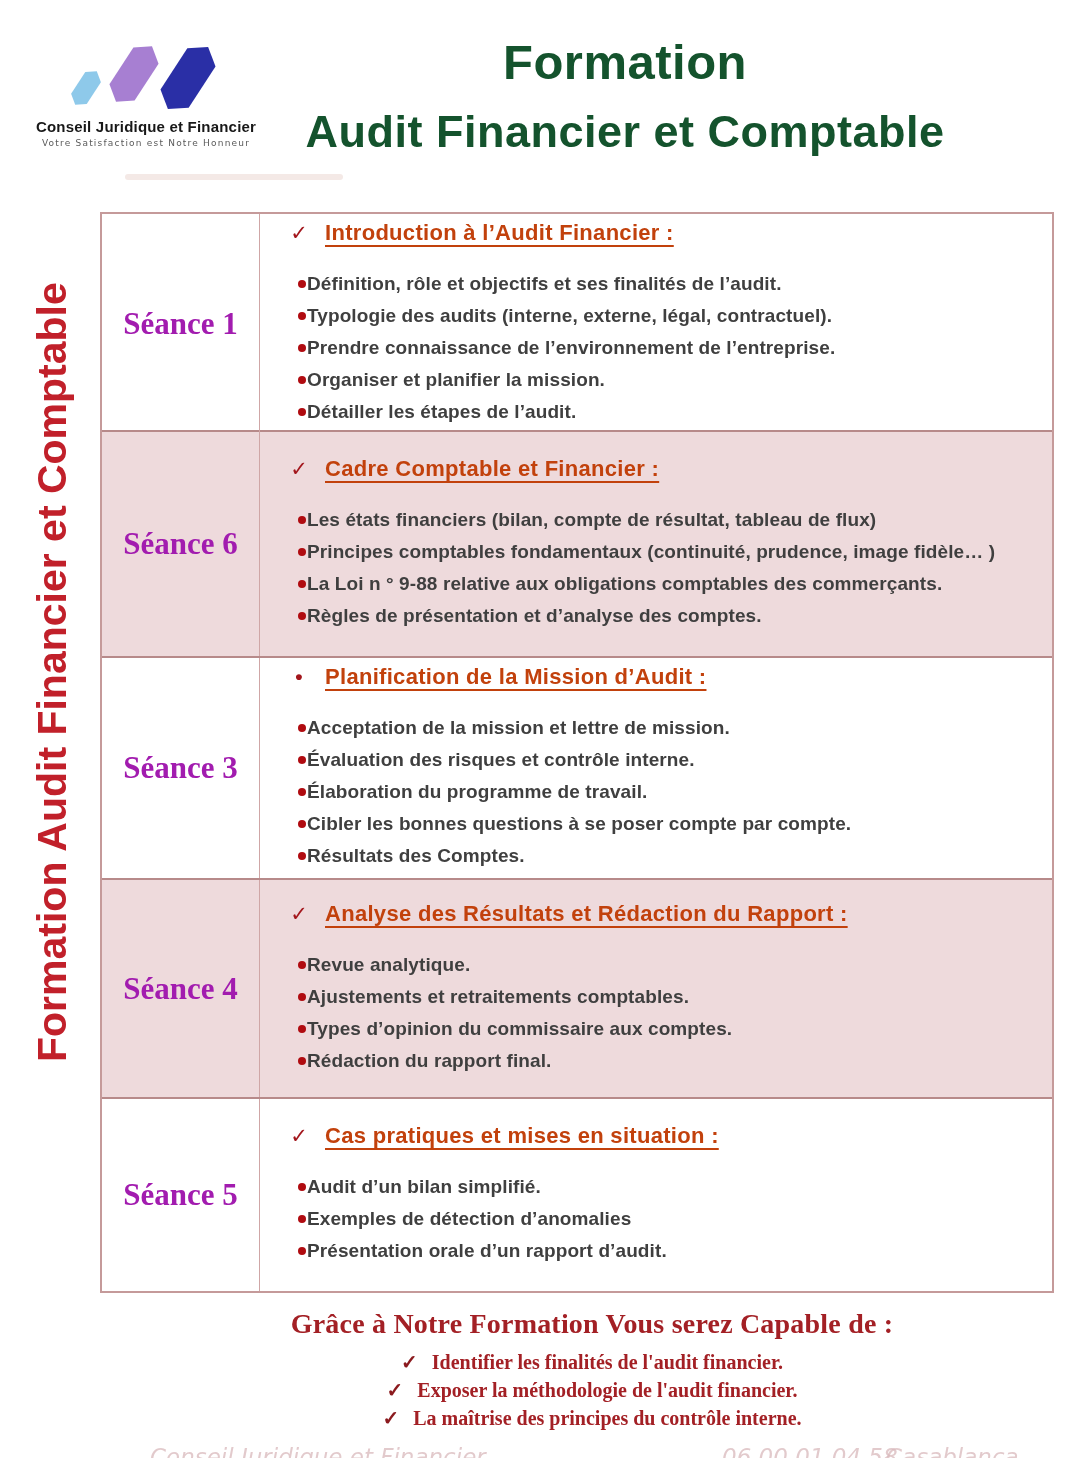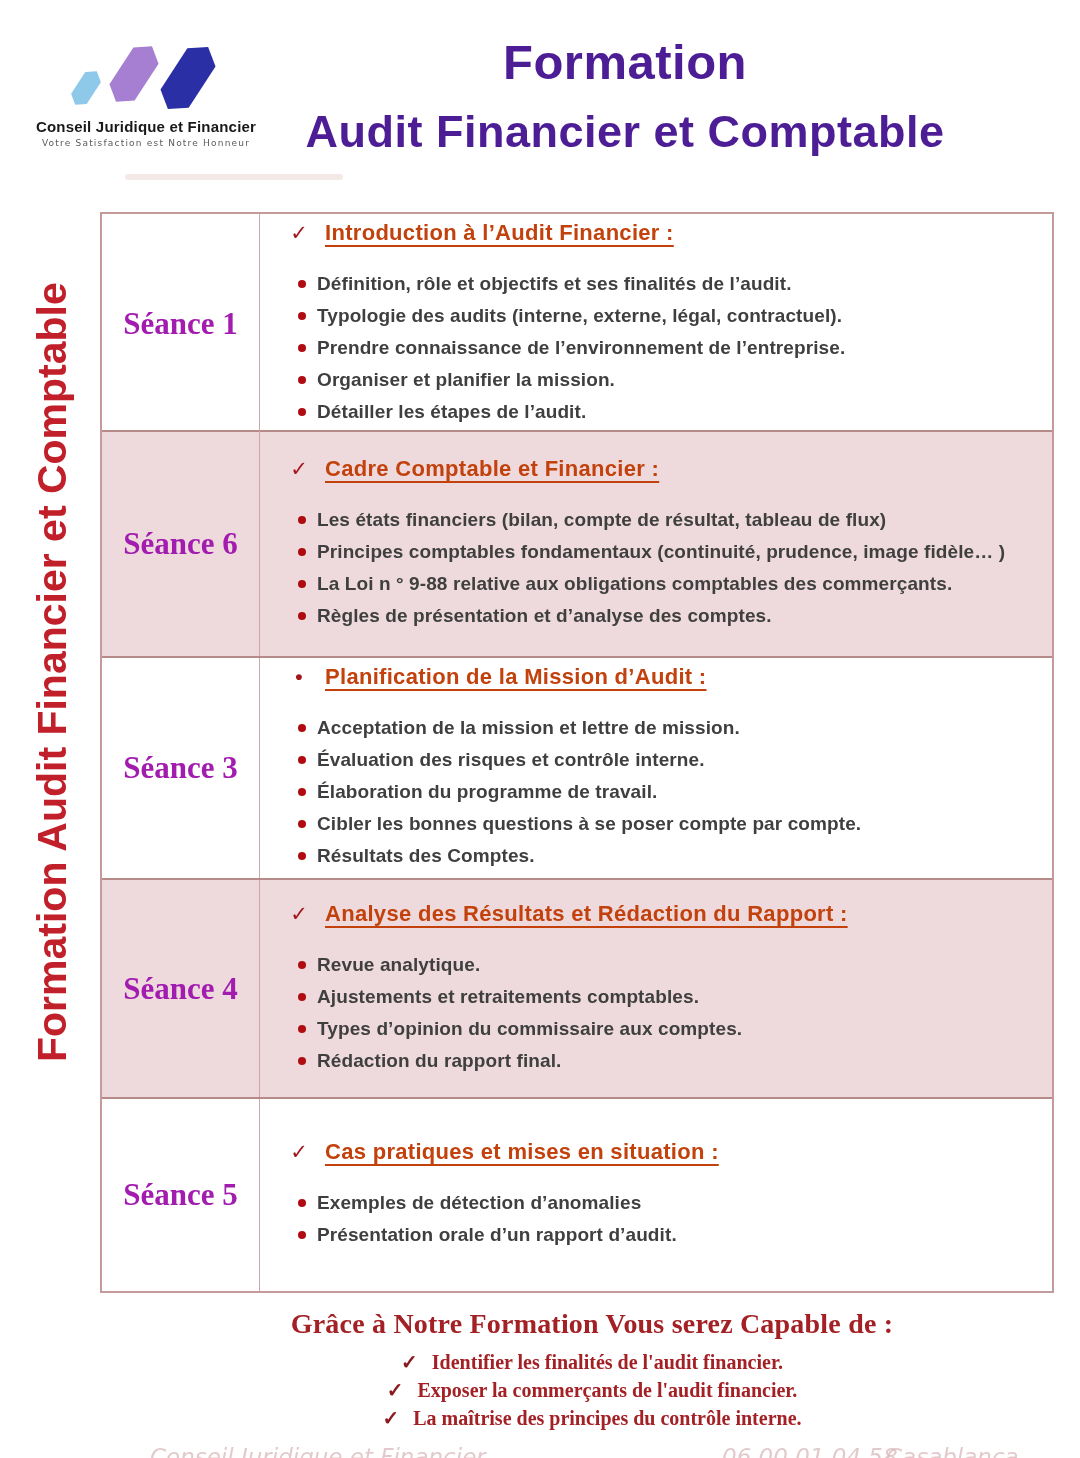--- a/index.html
+++ b/index.html
@@ -8,21 +8,21 @@
   .page{position:relative;width:1080px;height:1458px;background:#ffffff;overflow:hidden;}
 
   
   .logo{position:absolute;left:28px;top:38px;width:236px;text-align:center;}
   .logo svg{display:block;margin:0 auto;}
   .logo-name{font-size:15px;font-weight:800;color:#181818;letter-spacing:.2px;margin-top:2px;}
   .logo-tagline{font-size:9px;color:#5a5a5a;letter-spacing:1.2px;margin-top:3px;
                 font-family:"DejaVu Sans",sans-serif;}
 
   
-  .header{position:absolute;left:270px;top:34px;width:710px;text-align:center;color:#4c1d95;}
+  .header{position:absolute;left:270px;top:34px;width:710px;text-align:center;color:#14532d;}
   .header .line1{font-size:49px;font-weight:800;letter-spacing:.5px;}
   .header .line2{font-size:45px;font-weight:800;letter-spacing:.5px;margin-top:16px;}
 
   .smudge{position:absolute;left:125px;top:174px;width:218px;height:6px;
           background:#f4e9e6;border-radius:3px;}
 
   
   .side-title{position:absolute;left:16px;top:248px;height:848px;width:72px;
               display:flex;align-items:center;justify-content:center;
               writing-mode:vertical-rl;transform:rotate(180deg);
@@ -42,21 +42,21 @@
   .label-cell{border-right:1.5px solid #cfa6a6;display:flex;align-items:center;justify-content:center;}
   .session-label{font-family:"Liberation Serif","DejaVu Serif",serif;
                  font-size:31px;font-weight:bold;color:#a21caf;}
   .content-cell{display:flex;flex-direction:column;justify-content:center;
                 padding:6px 18px 6px 28px;box-sizing:border-box;}
   .session-heading{display:flex;align-items:baseline;gap:15px;margin-bottom:22px;}
   .marker{color:#a3161c;font-size:21px;font-weight:700;min-width:22px;text-align:center;}
   .session-title{color:#c2410c;font-size:22px;font-weight:700;letter-spacing:.3px;
                  text-decoration:underline;text-decoration-thickness:2px;text-underline-offset:5px;}
   ul.bullets{list-style:none;margin:0;padding:0 0 0 10px;}
-  ul.bullets li{display:flex;gap:11px;line-height:32px;align-items:flex-start;}
+  ul.bullets li{display:flex;gap:1px;line-height:32px;align-items:flex-start;}
   .dot{flex:0 0 auto;width:8px;height:8px;border-radius:50%;background:#b00b10;margin-top:12px;}
   .btext{font-size:19px;font-weight:700;color:#3f3f3f;letter-spacing:.1px;}
 
   
   .outcomes{position:absolute;left:104px;top:1308px;width:976px;text-align:center;
             font-family:"Liberation Serif","DejaVu Serif",serif;color:#a32025;}
   .outcomes-title{font-size:28px;font-weight:bold;letter-spacing:.2px;}
   .outcome-line{display:flex;justify-content:center;gap:14px;line-height:28px;
                 font-size:20px;font-weight:bold;}
   .outcomes .list{margin-top:8px;}
@@ -233,41 +233,45 @@
         <span class="session-label">Séance 5</span>
       </div>
       <div class="content-cell">
         <div class="session-heading">
           <span class="marker">✓</span>
           <span class="session-title">Cas pratiques et mises en situation :</span>
         </div>
         <ul class="bullets">
             <li>
               <span class="dot"></span>
+              <span class="btext">Audit d’un bilan simplifié.</span>
+            </li>
+            <li>
+              <span class="dot"></span>
               <span class="btext">Exemples de détection d’anomalies</span>
             </li>
             <li>
               <span class="dot"></span>
               <span class="btext">Présentation orale d’un rapport d’audit.</span>
             </li>
           </ul>
       </div>
     </div>
   </div>
 
   <div class="outcomes">
     <div class="outcomes-title">Grâce à Notre Formation Vous serez Capable de :</div>
     <div class="list">
       <div class="outcome-line">
         <span class="ocheck">✓</span>
         <span>Identifier les finalités de l'audit financier.</span>
       </div>
       <div class="outcome-line">
         <span class="ocheck">✓</span>
-        <span>Exposer la commerçants de l'audit financier.</span>
+        <span>Exposer la méthodologie de l'audit financier.</span>
       </div>
       <div class="outcome-line">
         <span class="ocheck">✓</span>
         <span>La maîtrise des principes du contrôle interne.</span>
       </div>
     </div>
   </div>
 
   <span class="footer-item f-left">Conseil Juridique et Financier</span>
   <span class="footer-item f-center">06 00 01 04 58</span>

